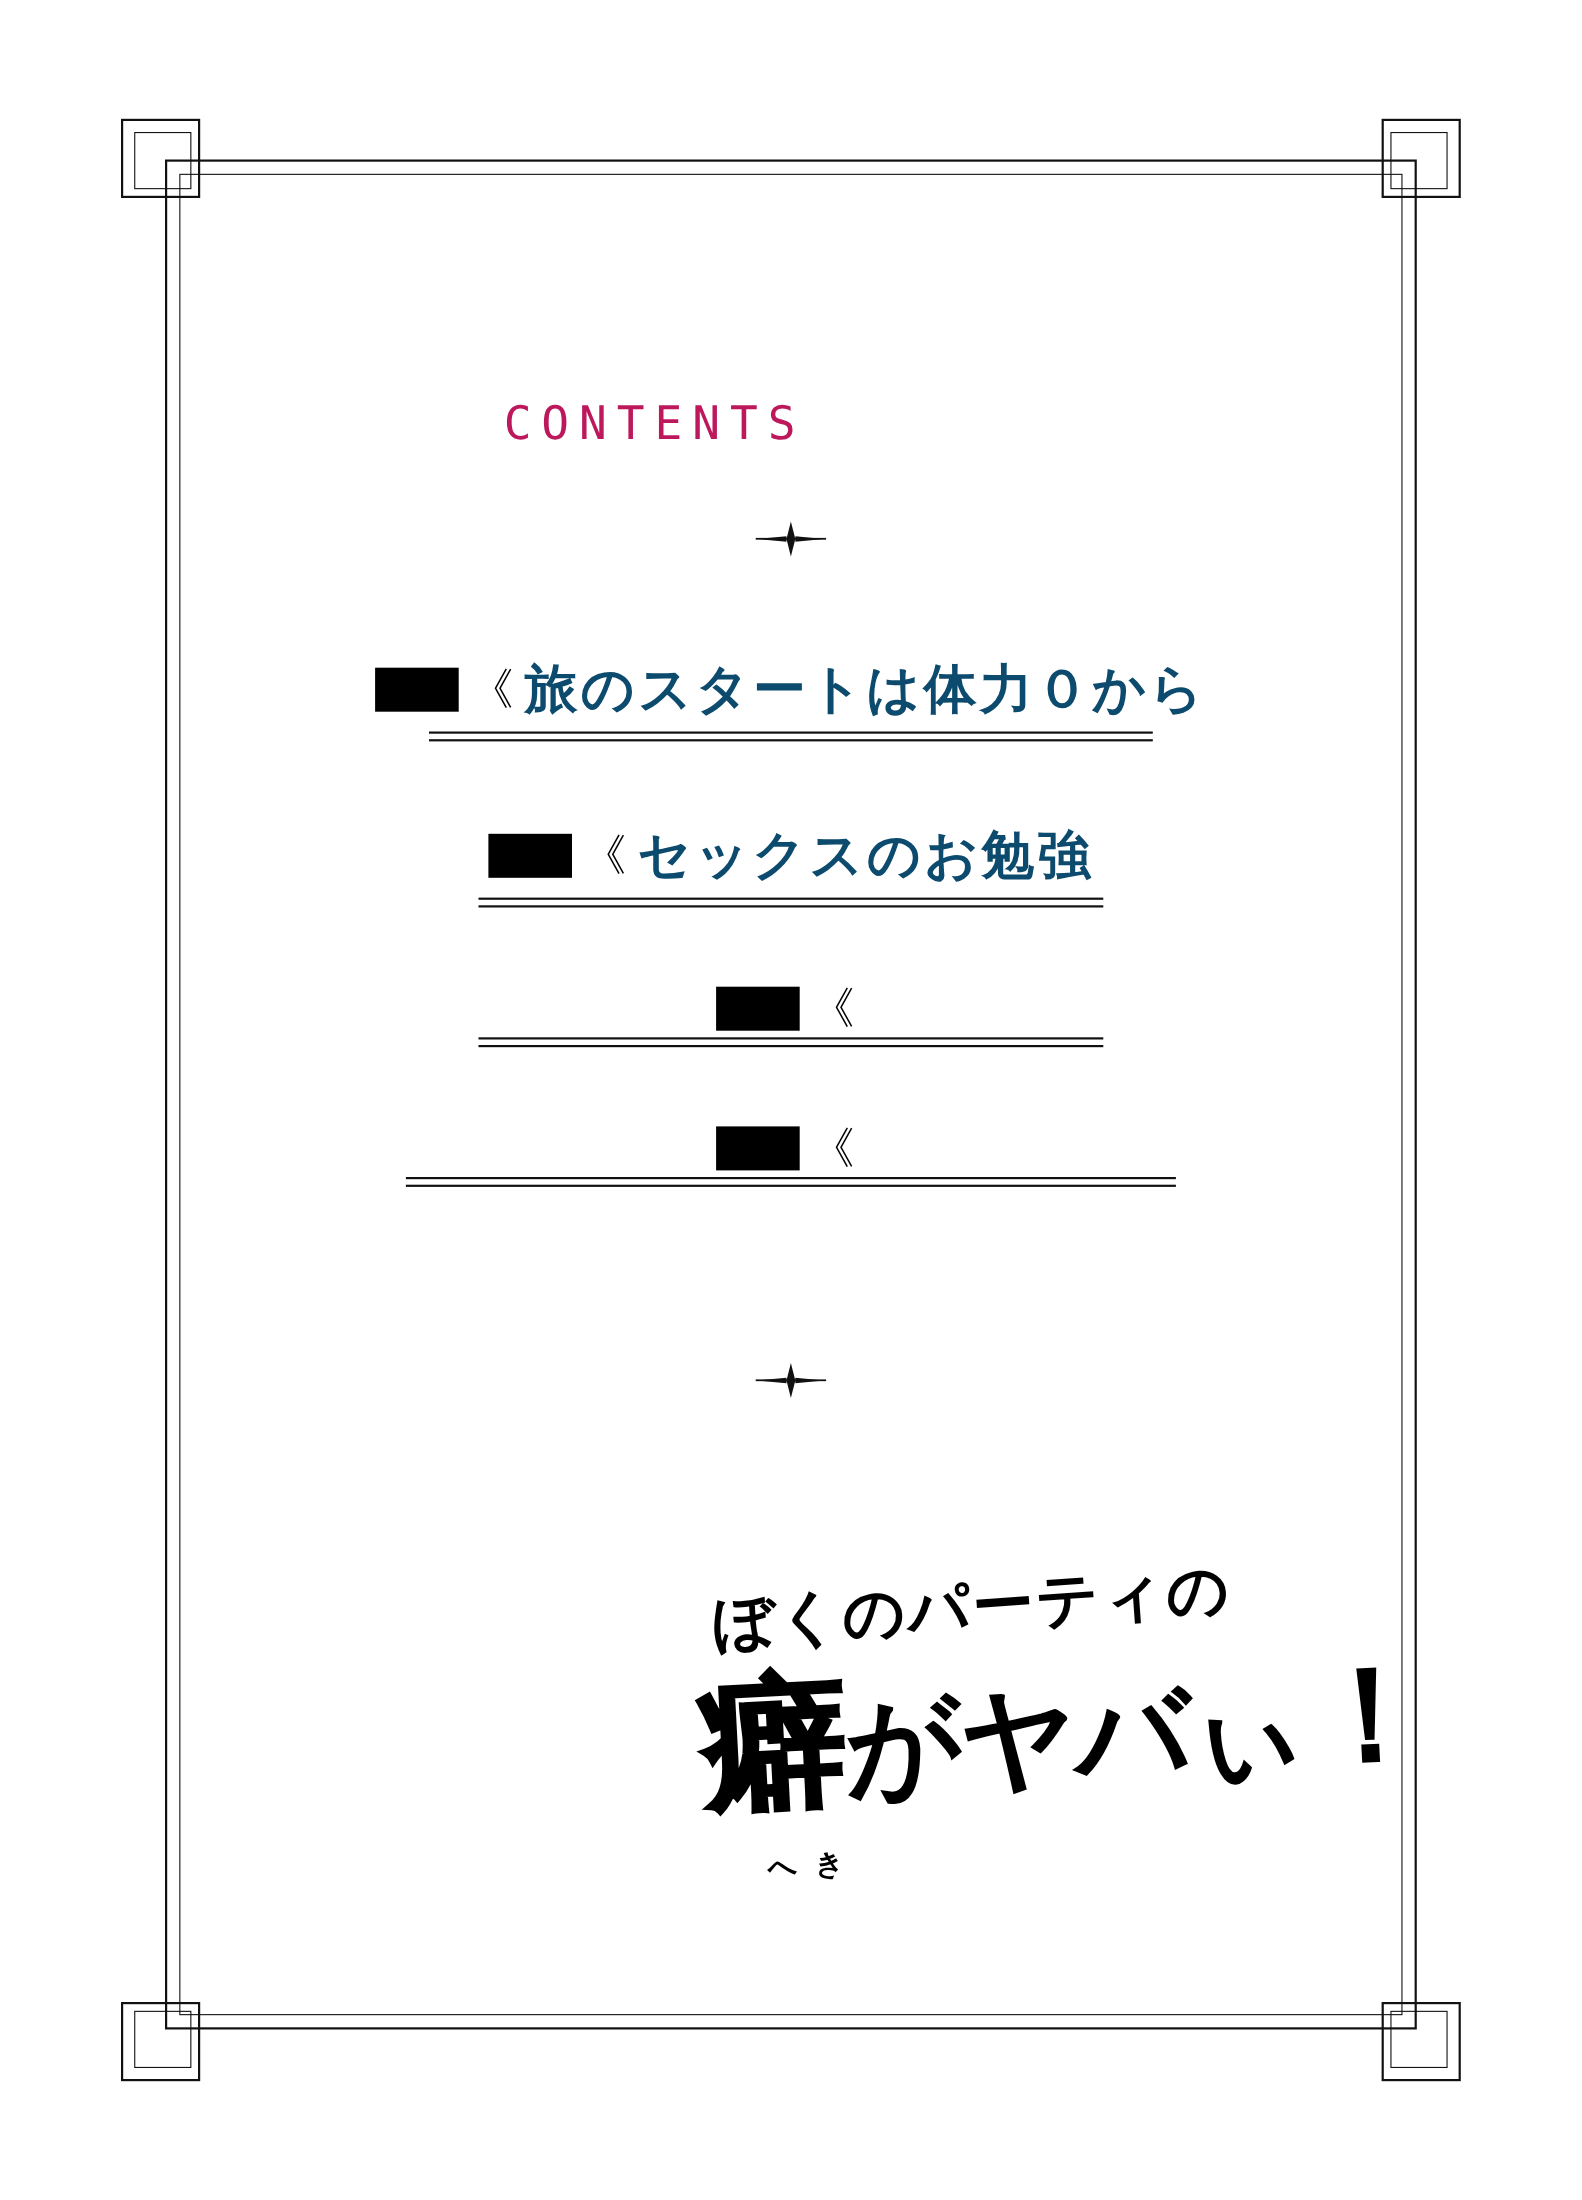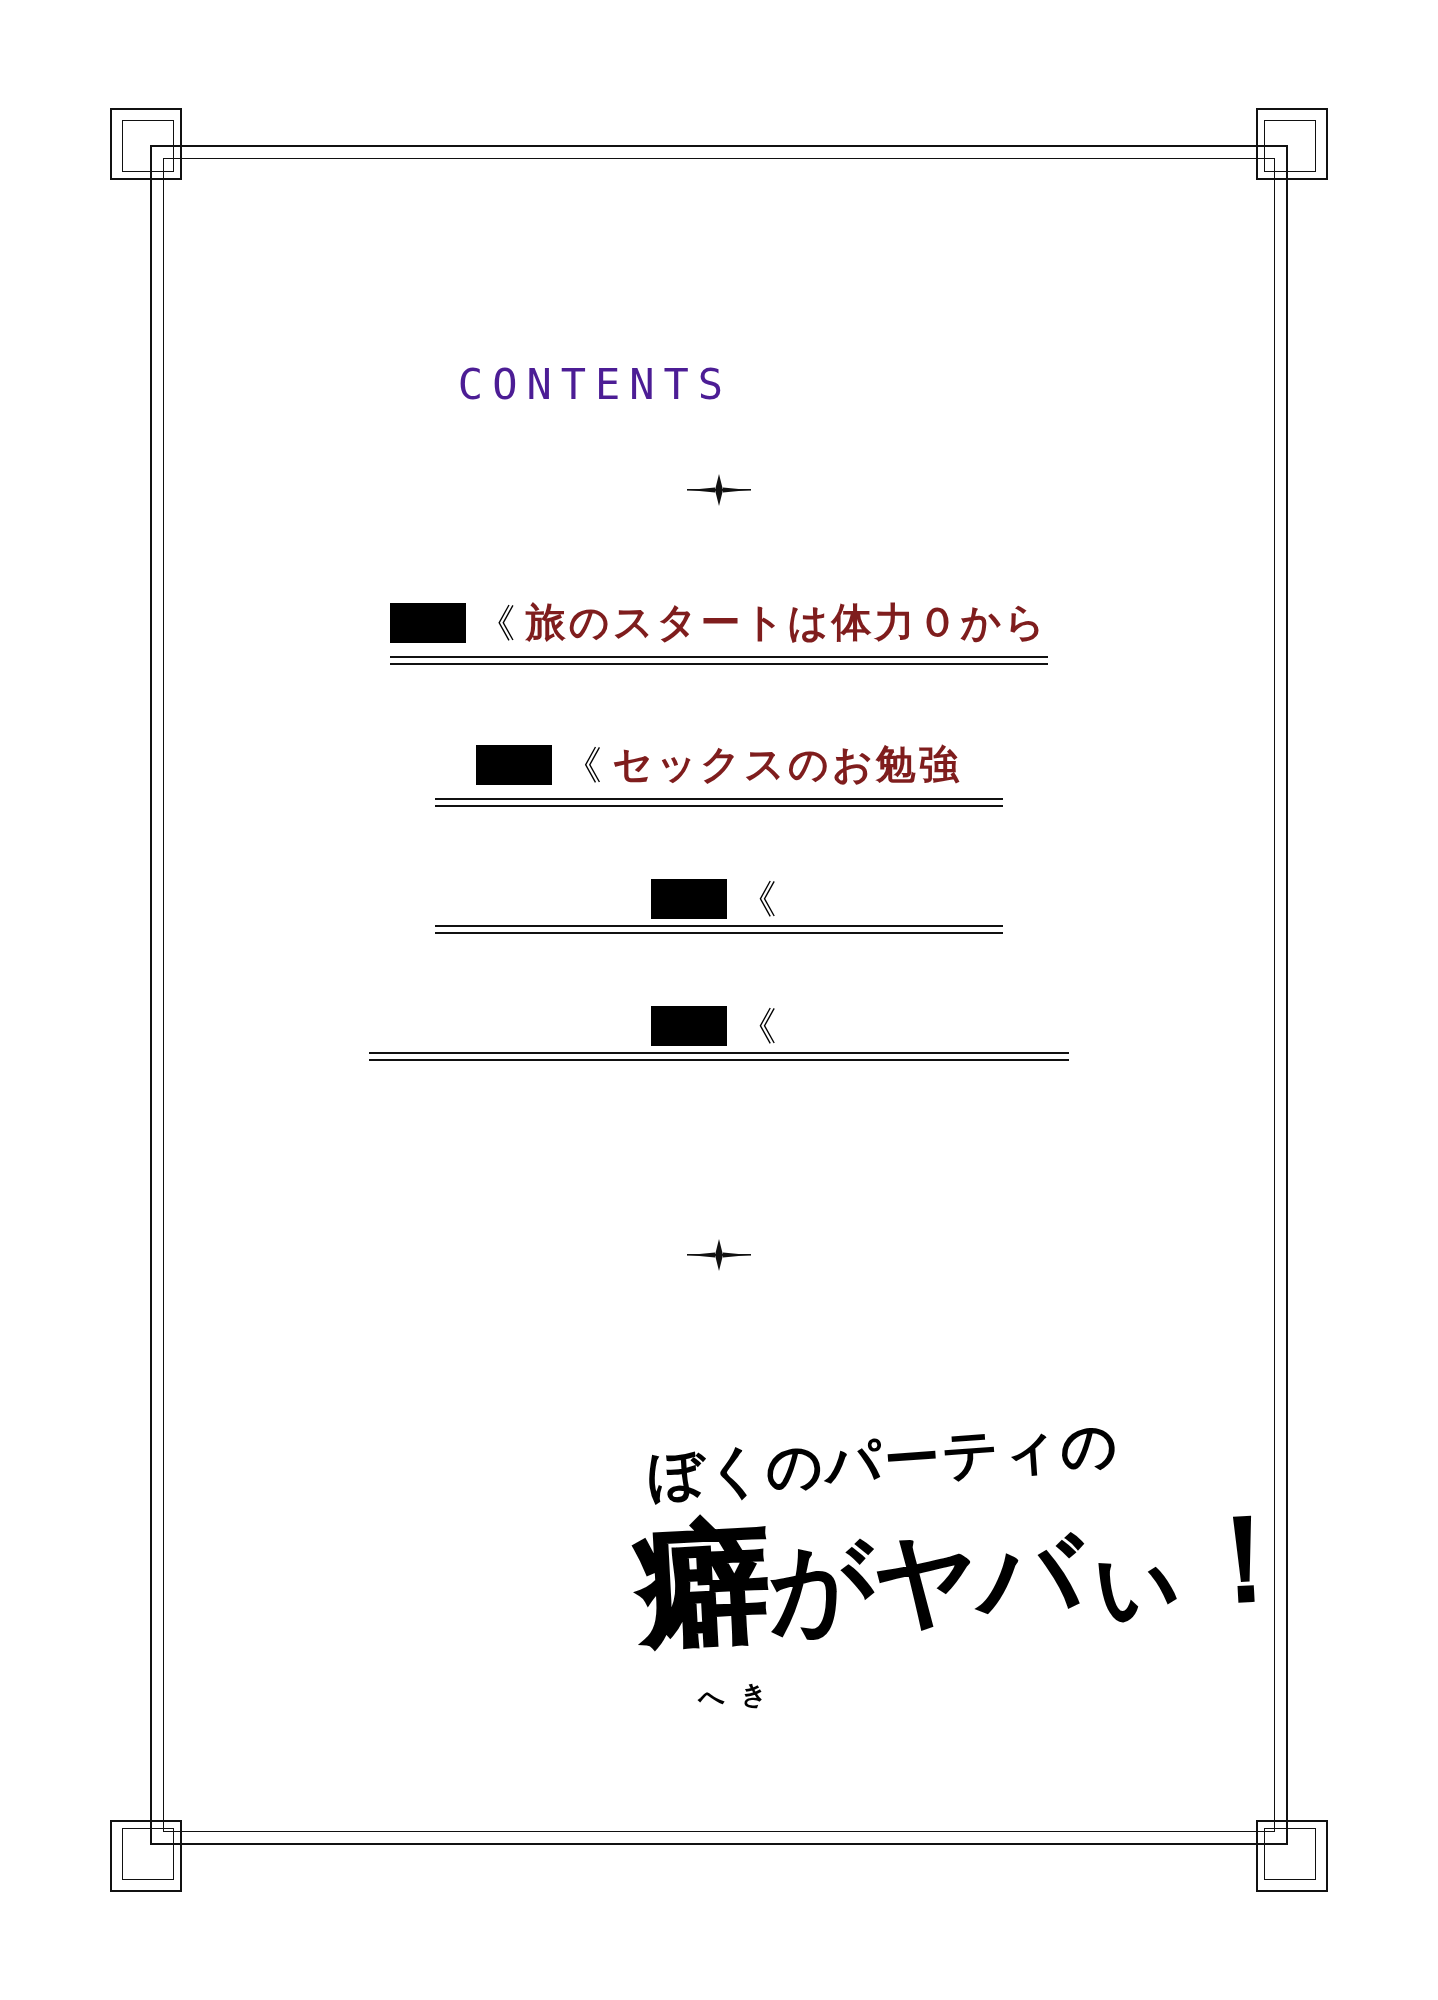--- a/index.html
+++ b/index.html
@@ -68,21 +68,21 @@
   
   .contents-title {
     position: absolute;
     top: 360px;
     left: 0;
     width: 1190px;
     text-align: center;
     font-family: "DejaVu Sans Mono", monospace;
     font-size: 42px;
     letter-spacing: 9px;
-    color: #4c1d95;
+    color: #be185d;
   }
 
   
   .ornament {
     position: absolute;
     left: 0;
     width: 1438px;
     text-align: center;
     height: 40px;
   }
@@ -131,23 +131,23 @@
     font-size: 40px;
     line-height: 40px;
     margin-right: 16px;
     letter-spacing: -6px;
     color: #000;
     font-family: "DejaVu Sans", sans-serif;
   }
   .toc-text {
     font-family: "DejaVu Serif", serif;
     font-weight: bold;
-    font-size: 40px;
+    font-size: 48px;
     letter-spacing: 3px;
-    color: #7f1d1d;
+    color: #0c4a6e;
     white-space: nowrap;
   }
   .toc-rules {
     position: relative;
     margin: 0 auto;
     margin-top: 6px;
   }
   .toc-rules .r1, .toc-rules .r2 {
     height: 2px;
     background: #111;

